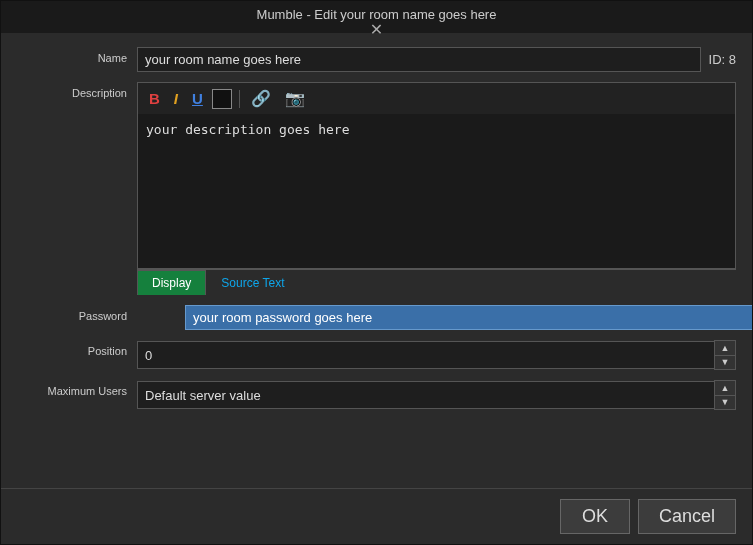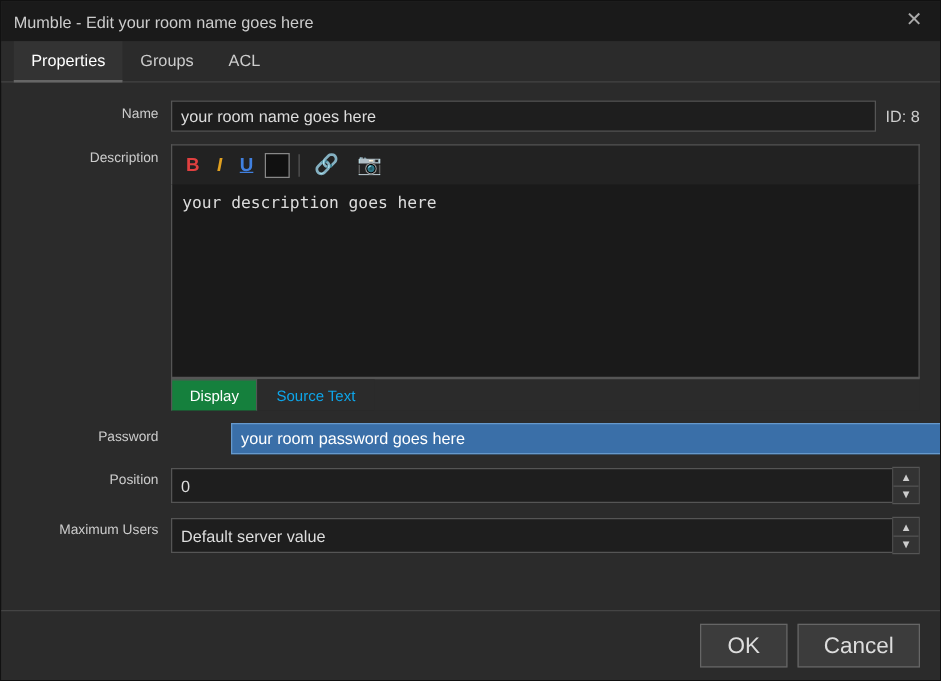--- a/index.html
+++ b/index.html
@@ -23,20 +23,21 @@
       border: 1px solid #111;
     }
     .titlebar {
       background: #1a1a1a;
       display: flex;
       align-items: center;
       justify-content: space-between;
       padding: 6px 10px;
       height: 32px;
       flex-shrink: 0;
+      flex-direction: column;
     }
     .titlebar-title {
       color: #ccc;
       font-size: 13px;
     }
     .close-btn {
       color: #aaa;
       font-size: 16px;
       cursor: pointer;
       background: none;
@@ -260,25 +261,20 @@
 </head>
 <body>
 
 <div class="dialog">
 
   <div class="titlebar">
     <span class="titlebar-title">Mumble - Edit your room name goes here</span>
     <button class="close-btn">✕</button>
   </div>
 
-  <div class="tabs">
-    <div class="tab active">Properties</div>
-    <div class="tab">Groups</div>
-    <div class="tab">ACL</div>
-  </div>
 
   <div class="content">
 
     <div class="form-row">
       <span class="form-label">Name</span>
       <div class="name-row" style="flex:1;">
         <input class="text-input" type="text" value="your room name goes here" style="">
         <span class="id-label">ID: 8</span>
       </div>
     </div>

